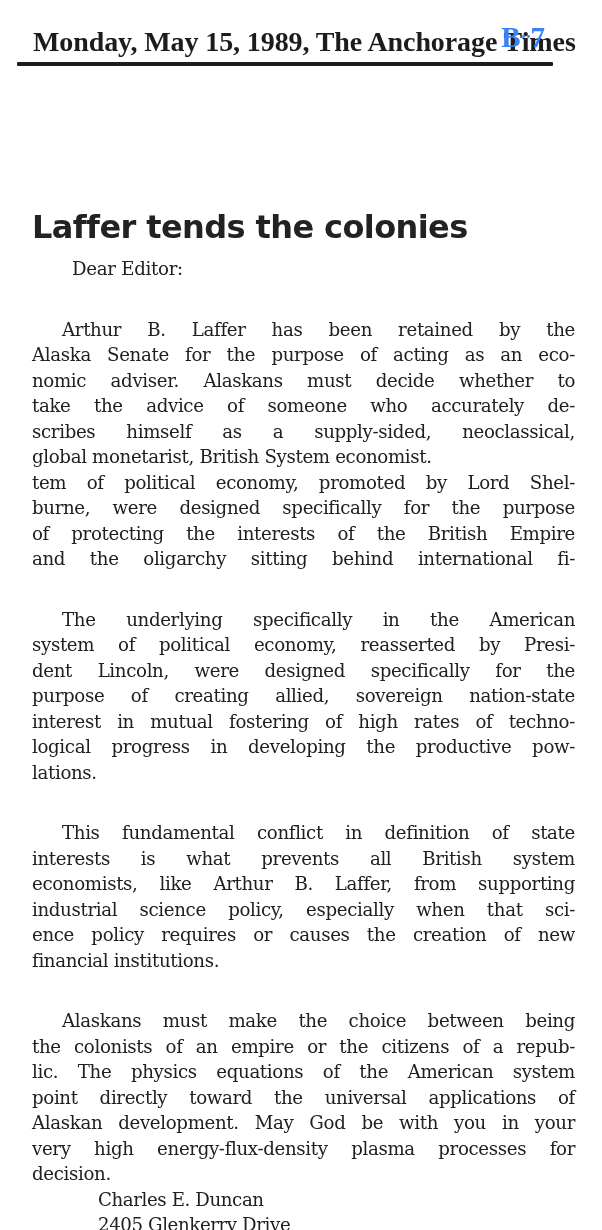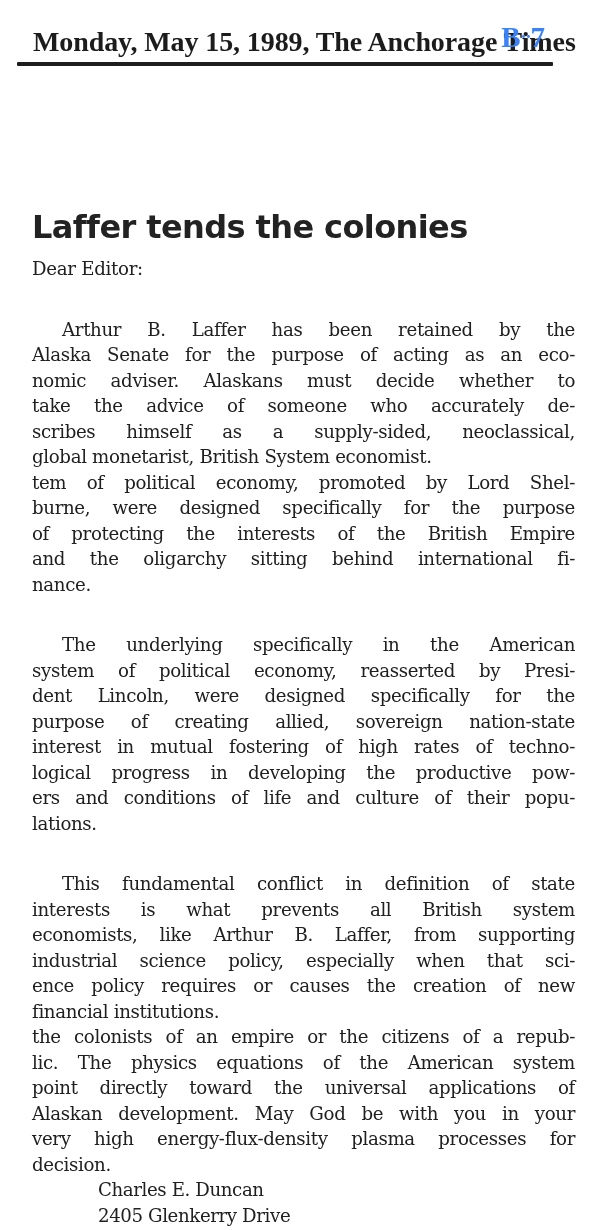--- a/index.html
+++ b/index.html
@@ -90,20 +90,21 @@
     }
     .line.indent {
       padding-left: 30px;
       margin-top: 35px;
     }
     .salutation {
       height: 25.5px;
       line-height: 25.5px;
       white-space: nowrap;
       letter-spacing: -0.3px;
+      margin-left: 40px;
     }
     .signature {
       padding-left: 66px;
       height: 25.5px;
       line-height: 25.5px;
       white-space: nowrap;
       letter-spacing: -0.4px;
     }
   </style>
 </head>
@@ -127,44 +128,43 @@
     <div class="line">take the advice of someone who accurately de-</div>
     <div class="line">scribes himself as a supply-sided, neoclassical,</div>
     <div class="line last">global monetarist, British System economist.</div>
   </div>
 
   <div>
     <div class="line">tem of political economy, promoted by Lord Shel-</div>
     <div class="line">burne, were designed specifically for the purpose</div>
     <div class="line">of protecting the interests of the British Empire</div>
     <div class="line">and the oligarchy sitting behind international fi-</div>
-    <div class="line last">nance.</div>
   </div>
 
   <div>
     <div class="line indent">The underlying specifically in the American</div>
     <div class="line">system of political economy, reasserted by Presi-</div>
     <div class="line">dent Lincoln, were designed specifically for the</div>
     <div class="line">purpose of creating allied, sovereign nation-state</div>
     <div class="line">interest in mutual fostering of high rates of techno-</div>
     <div class="line">logical progress in developing the productive pow-</div>
-    <div class="line">ers and conditions of life and culture of their popu-</div>
     <div class="line last">lations.</div>
   </div>
 
   <div>
     <div class="line indent">This fundamental conflict in definition of state</div>
     <div class="line">interests is what prevents all British system</div>
     <div class="line">economists, like Arthur B. Laffer, from supporting</div>
     <div class="line">industrial science policy, especially when that sci-</div>
     <div class="line">ence policy requires or causes the creation of new</div>
     <div class="line last">financial institutions.</div>
   </div>
 
   <div>
+    <div class="line indent">Alaskans must make the choice between being</div>
     <div class="line">the colonists of an empire or the citizens of a repub-</div>
     <div class="line">lic. The physics equations of the American system</div>
     <div class="line">point directly toward the universal applications of</div>
     <div class="line">Alaskan development. May God be with you in your</div>
     <div class="line">very high energy-flux-density plasma processes for</div>
     <div class="line last">decision.</div>
   </div>
 
   <div>
     <div class="signature">Charles E. Duncan</div>

